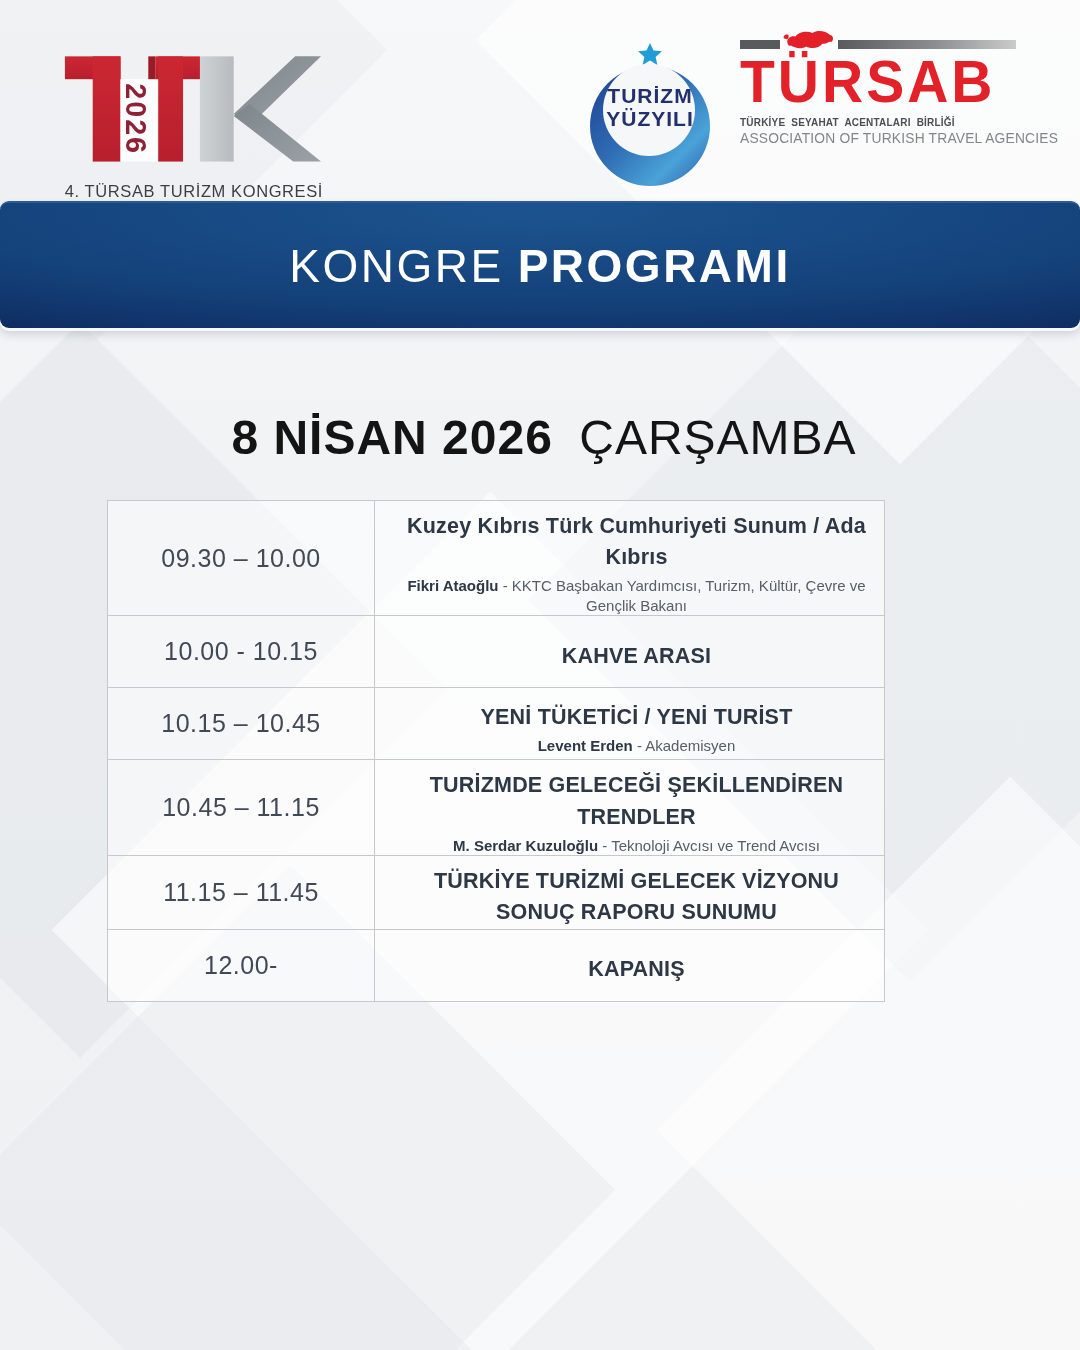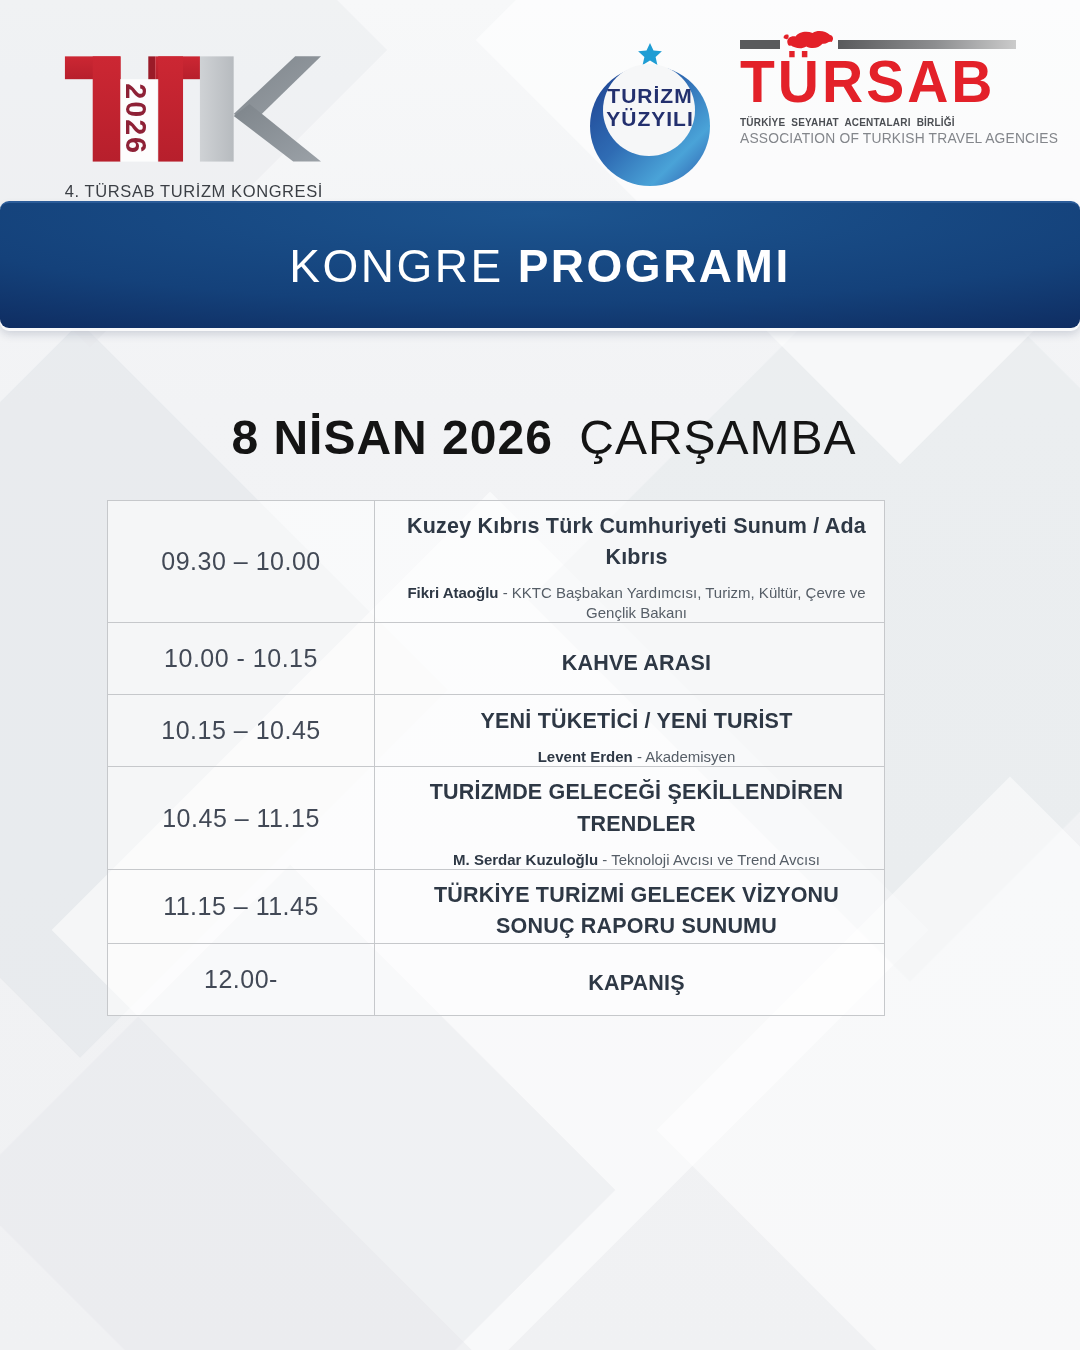--- a/index.html
+++ b/index.html
@@ -63,21 +63,21 @@
   table.schedule{
     position:absolute;left:107px;top:500px;width:778px;border-collapse:collapse;
   }
   table.schedule td{
     border:1px solid #c6c8cb;background:rgba(255,255,255,.55);vertical-align:middle;
   }
   td.time{width:264px;text-align:center;font-size:25px;color:#424956;letter-spacing:.5px;}
   td.session{padding:10px 14px 0 28px;text-align:center;}
   tr.srow{height:72px;}
   .s-title{font-size:21.5px;font-weight:700;color:#2e3845;line-height:1.45;letter-spacing:.2px;}
-  .s-speaker{margin-top:10px;font-size:15px;color:#565e67;line-height:1.3;}
+  .s-speaker{margin-top:3px;font-size:15px;color:#565e67;line-height:1.3;}
   .s-speaker b{color:#2e3845;font-weight:700;}
 </style>
 </head>
 <body>
 
 <div class="page">
 
   <div class="bg">
     <span></span>
       <span></span>

